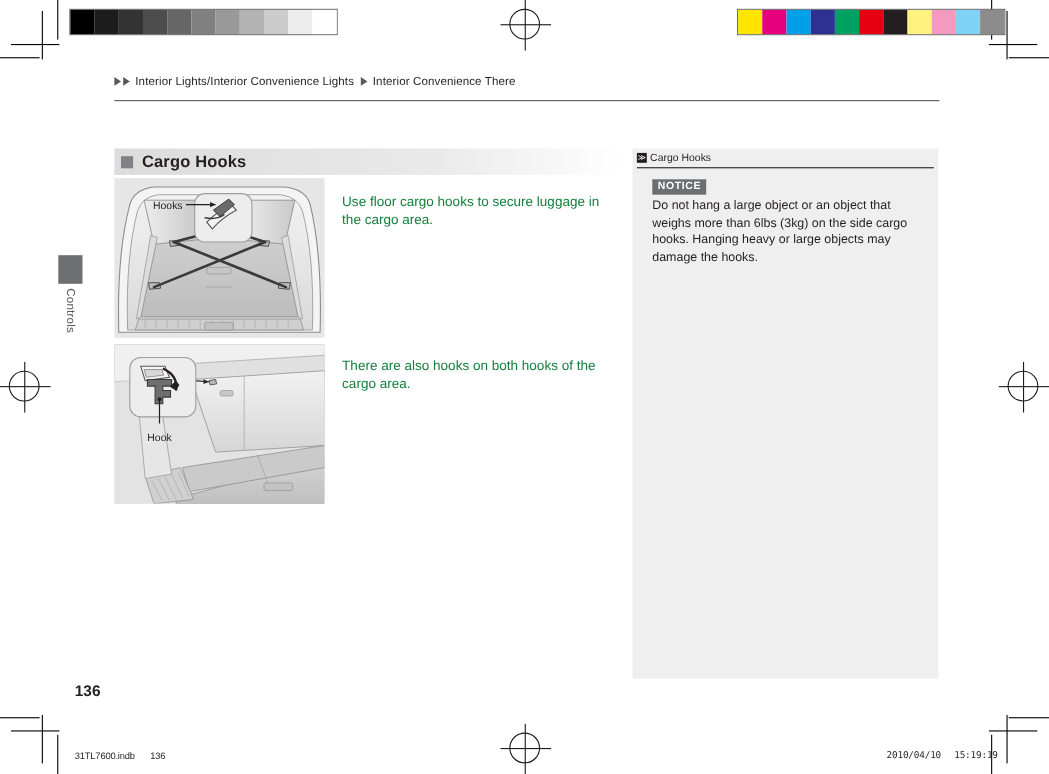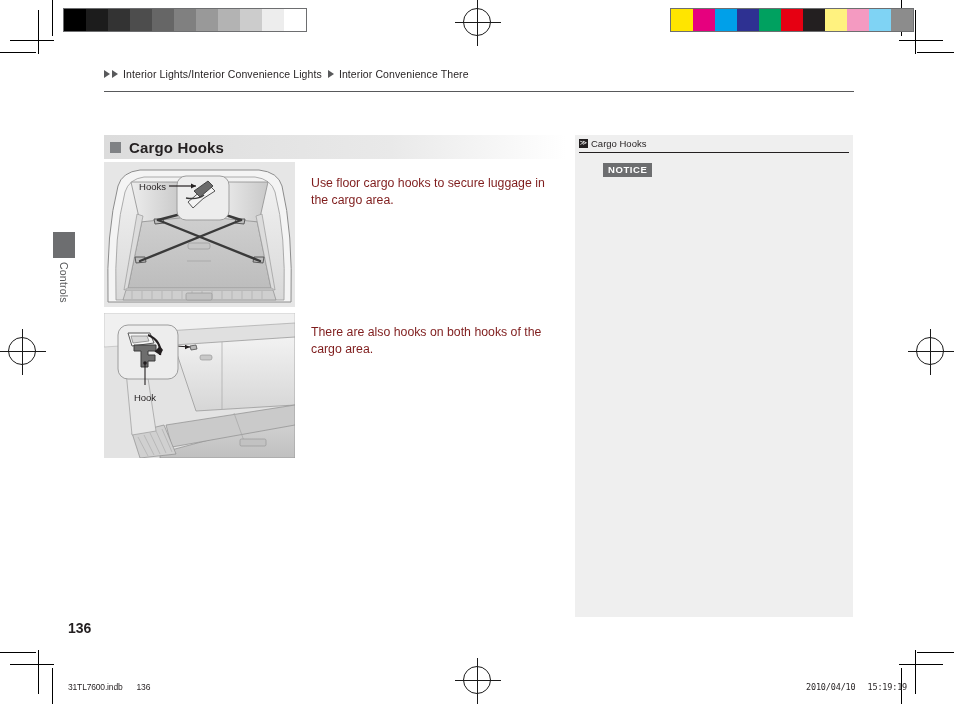--- a/index.html
+++ b/index.html
@@ -103,21 +103,21 @@
   .figure.fig2 { top: 313px; }
   .figure svg { display: block; width: 100%; height: 100%; }
 
   
   .bodytext {
     position: absolute;
     left: 311px;
     width: 250px;
     font-size: 12.3px;
     line-height: 17px;
-    color: #7f1d1d;
+    color: #15803d;
   }
   .bodytext.t1 { top: 163px; }
   .bodytext.t2 { top: 312px; }
 
   
   .side {
     position: absolute;
     left: 575px;
     top: 135px;
     width: 278px;
@@ -141,21 +141,21 @@
     text-align: center;
     margin-right: 3px;
     flex: 0 0 auto;
     font-family: "DejaVu Sans", sans-serif;
   }
   .side-rule {
     height: 1px;
     background: #231f20;
     margin: 1px 4px 0 4px;
   }
-  .side-body { padding: 6px 10px 0 28px; }
+  .side-body { padding: 6px 10px 0 18px; }
   .notice-badge {
     display: inline-block;
     background: #6d6e70;
     color: #ffffff;
     font-size: 9.5px;
     font-weight: bold;
     letter-spacing: 0.06em;
     padding: 1px 5px 2px 5px;
     margin-bottom: 3px;
   }
@@ -444,20 +444,21 @@
 <p class="bodytext t2">There are also hooks on both hooks of the cargo area.</p>
 
 <aside class="side">
   <div class="side-head">
     <span class="sicon">≫</span>
     <span>Cargo Hooks</span>
   </div>
   <div class="side-rule"></div>
   <div class="side-body">
     <span class="notice-badge">NOTICE</span>
+    <div class="notice-text">Do not hang a large object or an object that weighs more than 6lbs (3kg) on the side cargo hooks. Hanging heavy or large objects may damage the hooks.</div>
   </div>
 </aside>
 
 <div class="chaptab"></div>
 <div class="chaplabel">Controls</div>
 
 <div class="pagenum">136</div>
 
 <div class="footer-left">
   <span>31TL7600.indb</span><span class="fn">136</span>

